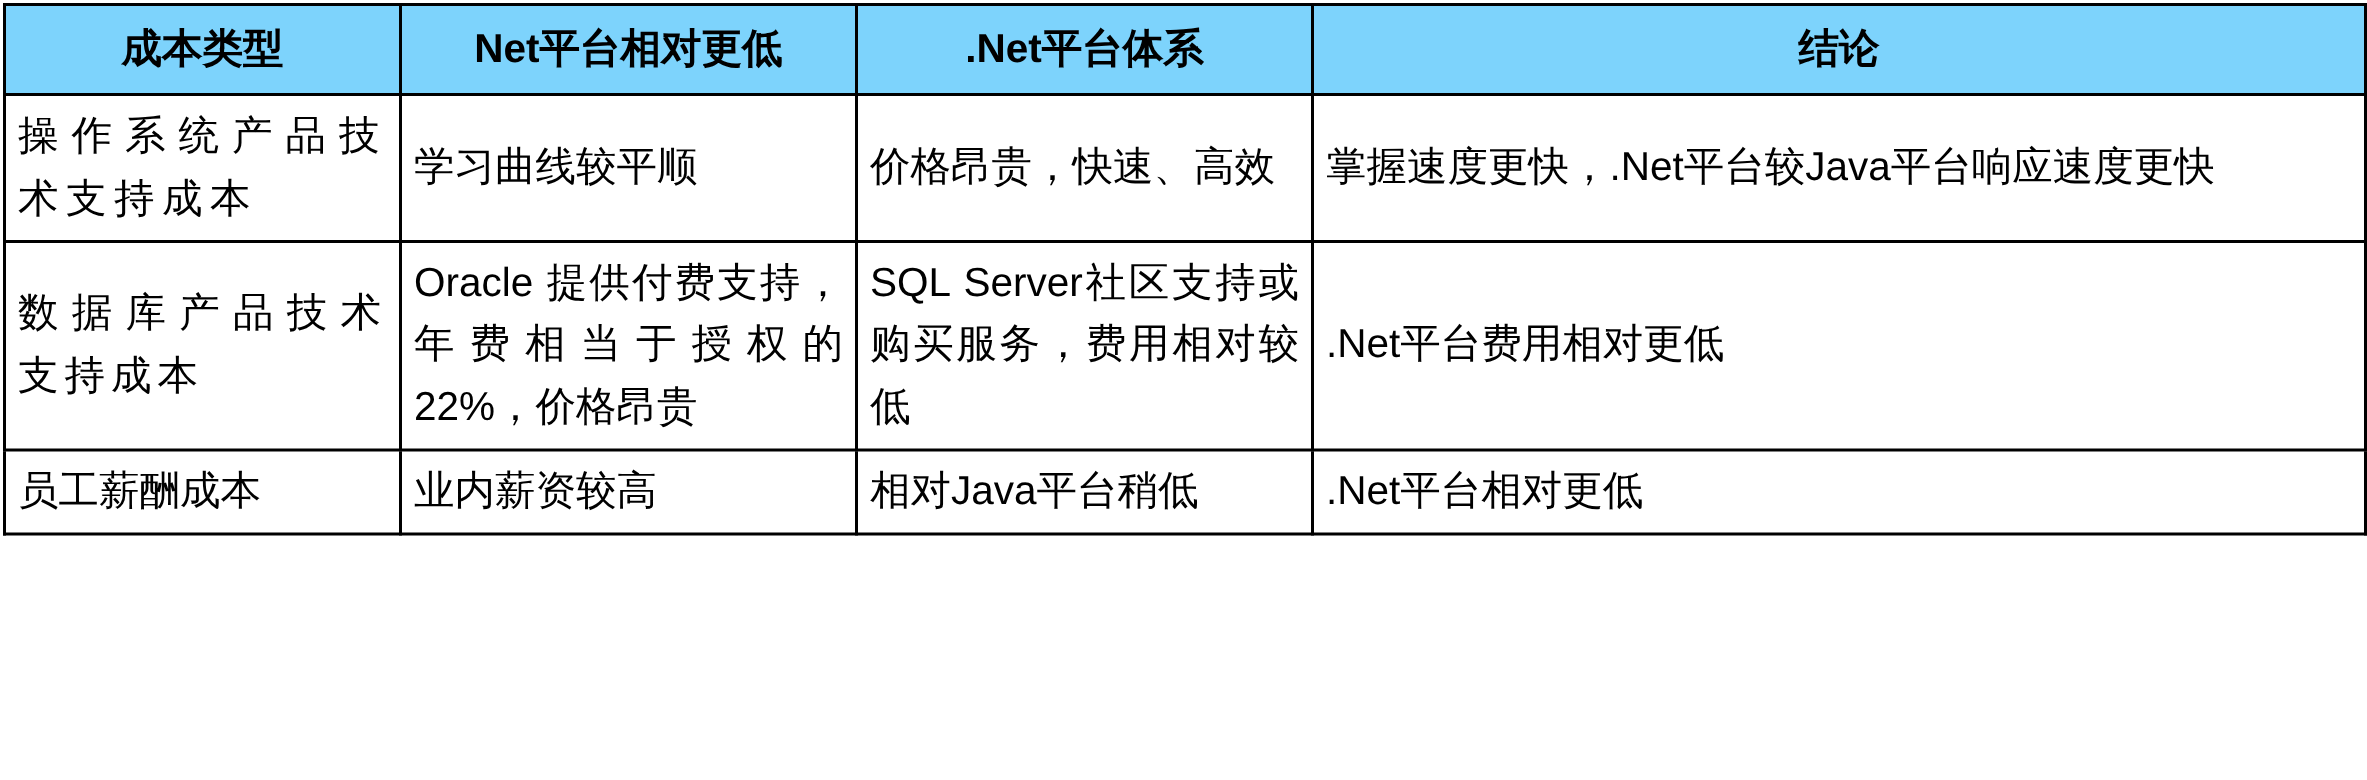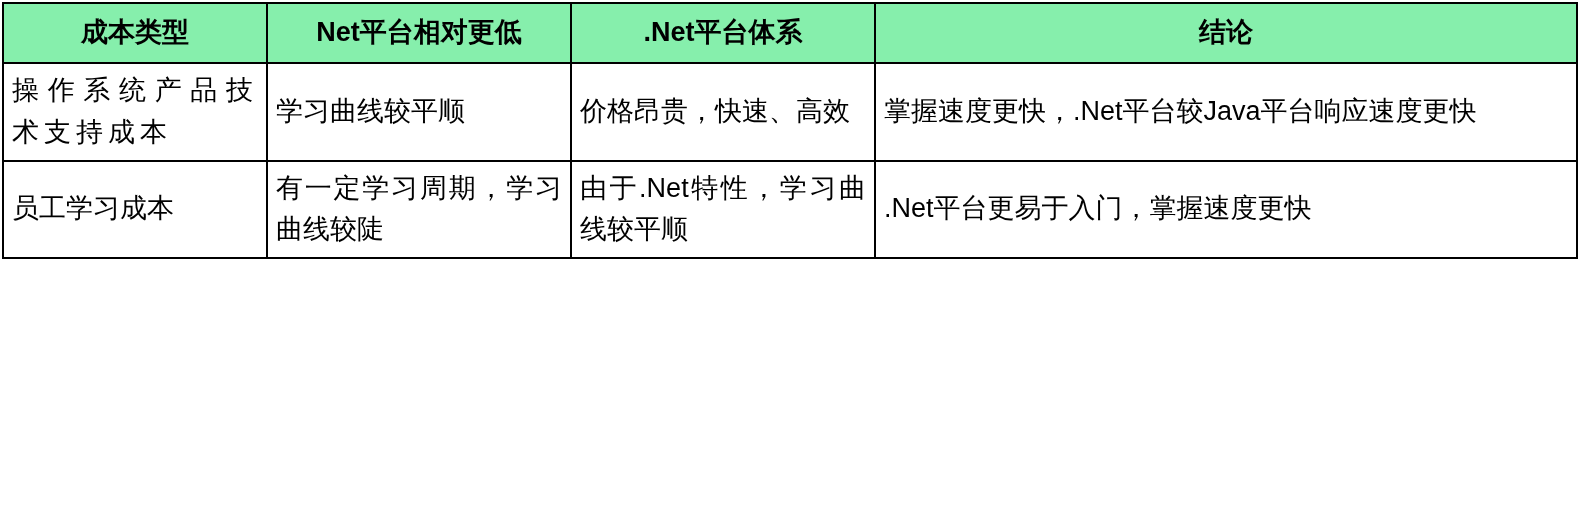--- a/index.html
+++ b/index.html
@@ -15,21 +15,21 @@
     }
     th, td {
       border: 2px solid #000;
       padding: 6px 8px;
       font-size: 27px;
       line-height: 1.55;
       vertical-align: middle;
       text-align: left;
     }
     th {
-      background: #86efac;
+      background: #7dd3fc;
       font-weight: bold;
       text-align: center;
       padding: 8px 8px;
     }
     col.c1 { width: 264px; }
     col.c2 { width: 304px; }
     col.c3 { width: 304px; }
     col.c4 { width: 702px; }
     .justify {
       text-align: justify;
@@ -57,19 +57,25 @@
     </tr>
   </thead>
   <tbody>
     <tr>
       <td class="justify spaced1">操作系统产品技术支持成本</td>
       <td>学习曲线较平顺</td>
       <td>价格昂贵，快速、高效</td>
       <td>掌握速度更快，.Net平台较Java平台响应速度更快</td>
     </tr>
     <tr>
-      <td>员工学习成本</td>
-      <td class="justify">有一定学习周期，学习曲线较陡</td>
-      <td class="justify">由于.Net特性，学习曲线较平顺</td>
-      <td>.Net平台更易于入门，掌握速度更快</td>
+      <td class="justify spaced2">数据库产品技术支持成本</td>
+      <td class="justify">Oracle 提供付费支持，年费相当于授权的22%，价格昂贵</td>
+      <td class="justify">SQL Server社区支持或购买服务，费用相对较低</td>
+      <td>.Net平台费用相对更低</td>
+    </tr>
+    <tr>
+      <td>员工薪酬成本</td>
+      <td>业内薪资较高</td>
+      <td>相对Java平台稍低</td>
+      <td>.Net平台相对更低</td>
     </tr>
   </tbody>
 </table>
 
 </body></html>

